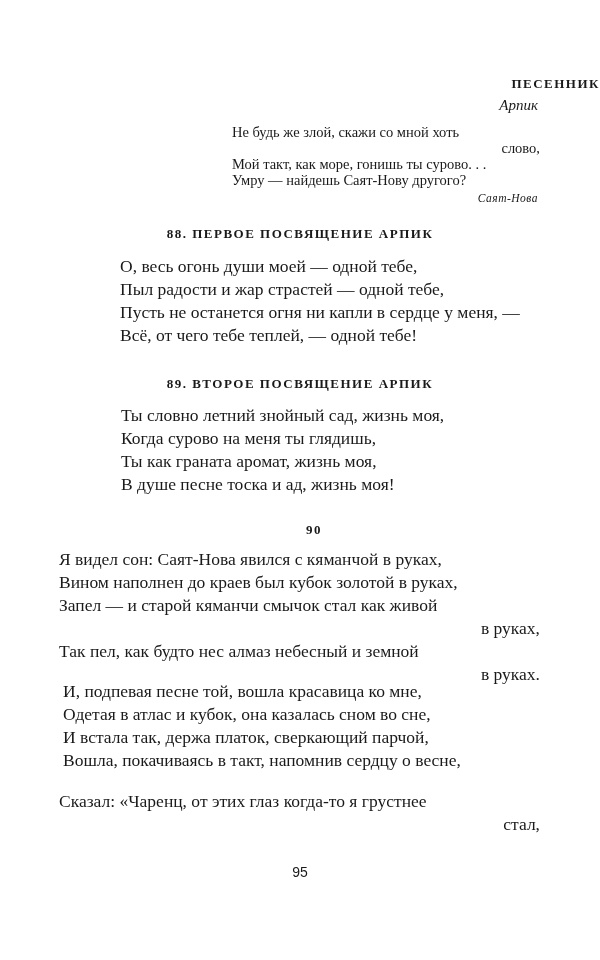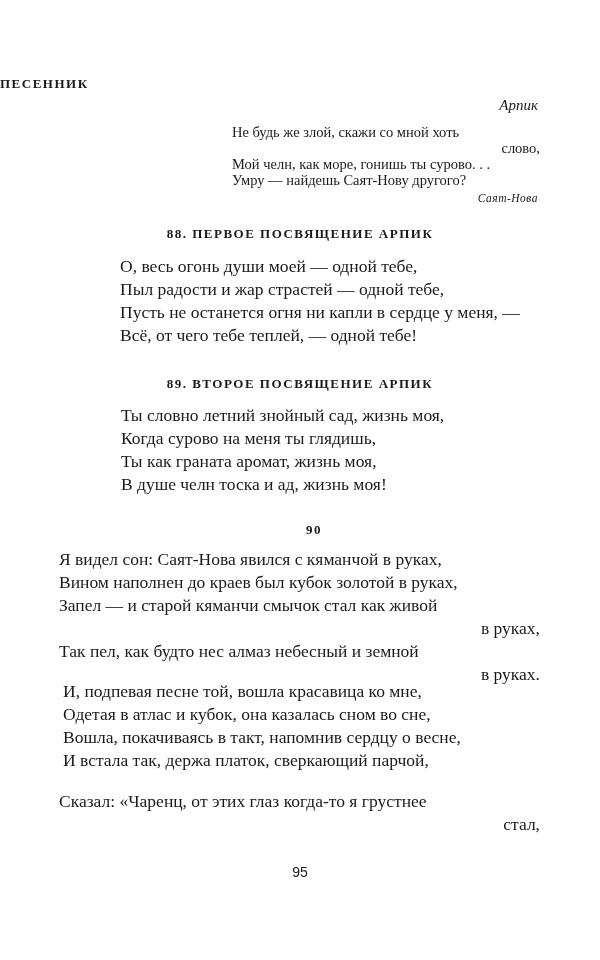--- a/index.html
+++ b/index.html
@@ -1,19 +1,19 @@
 <!DOCTYPE html>
 <html><head>
 <meta charset="utf-8">
 <style>
   html, body { margin:0; padding:0; background:#ffffff; }
   body { width:600px; height:960px; position:relative; overflow:hidden;
          font-family:"Liberation Serif","DejaVu Serif",serif; color:#1a1a1a; }
   .abs { position:absolute; white-space:nowrap; }
-  .running-head { left:0; width:600px; top:76px; text-align:left;
+  .running-head { left:0; width:600px; top:76px; text-align:right;
                   font-weight:bold; font-size:13px; letter-spacing:1.5px; }
   .epi-author { right:62px; top:97px; font-style:italic; font-size:15px; }
   .epi { left:232px; top:124px; font-size:14.5px; line-height:16px; width:308px; }
   .epi div { white-space:nowrap; }
   .epi .r { text-align:right; }
   .epi-sign { right:62px; top:192px; font-style:italic; font-size:11.5px; letter-spacing:0.5px; }
   .title { left:0; width:600px; text-align:center; font-weight:bold; font-size:13px; letter-spacing:1.5px; }
   .verse { font-size:17.5px; line-height:23px; }
   .verse div { white-space:nowrap; }
   .verse .r { text-align:right; }
@@ -25,58 +25,58 @@
 
 <div>
 
   <div class="abs running-head">ПЕСЕННИК</div>
 
   <div class="abs epi-author">Арпик</div>
 
   <div class="abs epi">
     <div>Не будь же злой, скажи со мной хоть</div>
     <div class="r">слово,</div>
-    <div>Мой челн, как море, гонишь ты сурово. . .</div>
+    <div>Мой такт, как море, гонишь ты сурово. . .</div>
     <div>Умру — найдешь Саят-Нову другого?</div>
   </div>
 
   <div class="abs epi-sign">Саят-Нова</div>
 
   <div class="abs title" style="top:226px;">88. ПЕРВОЕ ПОСВЯЩЕНИЕ АРПИК</div>
   <div class="abs verse" style="left:76px; top:255px;margin-left:44px;">
     <div>О, весь огонь души моей — одной тебе,</div>
     <div>Пыл радости и жар страстей — одной тебе,</div>
     <div>Пусть не останется огня ни капли в сердце у меня, —</div>
     <div>Всё, от чего тебе теплей, — одной тебе!</div>
   </div>
 
   <div class="abs title" style="top:376px;">89. ВТОРОЕ ПОСВЯЩЕНИЕ АРПИК</div>
   <div class="abs verse" style="left:121px; top:404px;">
     <div>Ты словно летний знойный сад, жизнь моя,</div>
     <div>Когда сурово на меня ты глядишь,</div>
     <div>Ты как граната аромат, жизнь моя,</div>
-    <div>В душе челн тоска и ад, жизнь моя!</div>
+    <div>В душе песне тоска и ад, жизнь моя!</div>
   </div>
 
   <div class="abs title" style="top:522px;padding-left:14px;">90</div>
 
   <div class="abs verse" style="left:59px; top:548px; width:481px;">
     <div>Я видел сон: Саят-Нова явился с кяманчой в руках,</div>
     <div>Вином наполнен до краев был кубок золотой в руках,</div>
     <div>Запел — и старой кяманчи смычок стал как живой</div>
     <div class="r">в руках,</div>
     <div>Так пел, как будто нес алмаз небесный и земной</div>
     <div class="r">в руках.</div>
   </div>
 
   <div class="abs verse" style="left:63px; top:680px; width:481px;">
     <div>И, подпевая песне той, вошла красавица ко мне,</div>
     <div>Одетая в атлас и кубок, она казалась сном во сне,</div>
+    <div>И встала так, держа платок, сверкающий парчой,</div>
     <div>Вошла, покачиваясь в такт, напомнив сердцу о весне,</div>
-    <div>И встала так, держа платок, сверкающий парчой,</div>
   </div>
 
   <div class="abs verse" style="left:59px; top:790px; width:481px;">
     <div>Сказал: «Чаренц, от этих глаз когда-то я грустнее</div>
     <div class="r">стал,</div>
   </div>
 
   <div class="abs page-num">95</div>
 </div>
 

